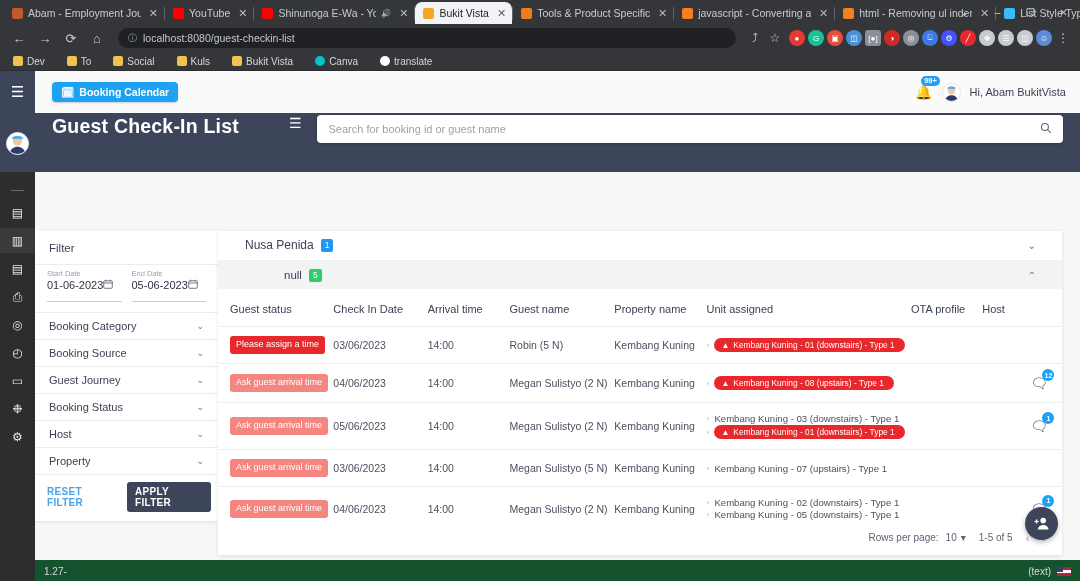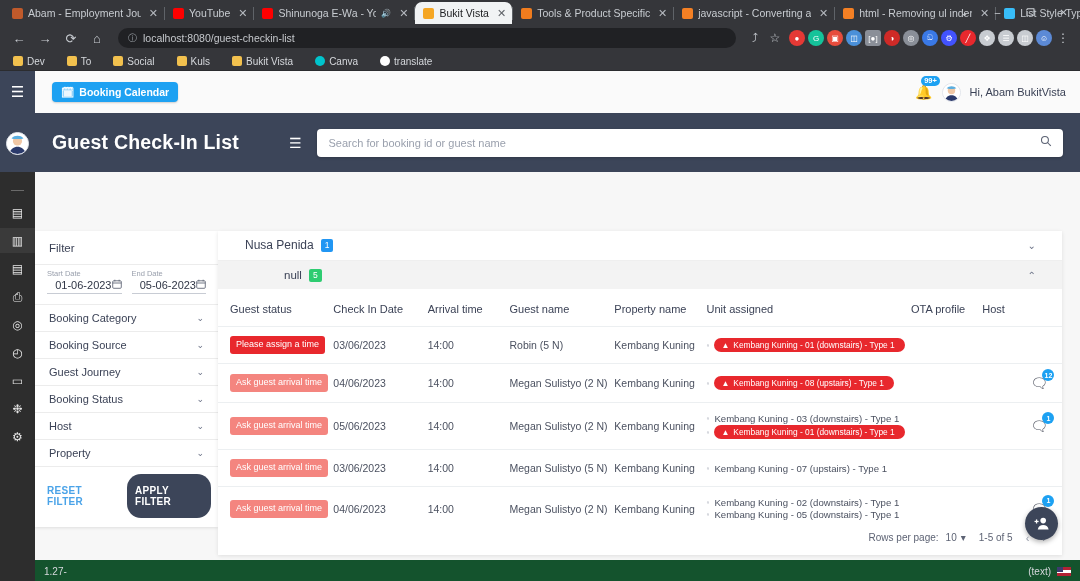--- a/index.html
+++ b/index.html
@@ -107,21 +107,21 @@
     font-weight:bold; white-space:nowrap;
   }
   .user-avatar {
     width:19px; height:19px; border-radius:50%; background:#fff; border:1px solid #e2e5eb;
     display:flex; align-items:center; justify-content:center; font-size:10px; overflow:hidden;
   }
   .greeting { font-size:11px; color:#3b4256; }
 
   .pagehead {
     position:absolute; left:35px; top:42px; right:0; height:59px; background:#3c4559;
-    display:flex; align-items:center; padding:2px 17px;
+    display:flex; padding:2px 17px;
   }
   .pagetitle { color:#fff; font-size:19.5px; font-weight:bold; letter-spacing:.2px; }
   .hamb2 { color:#fff; font-size:14px; margin-left:50px; }
   .searchbox {
     margin-left:16px; flex:1 1 auto; height:28px; background:#fff; border-radius:4px;
     display:flex; align-items:center; padding:0 11px; box-shadow:0 1px 3px rgba(0,0,0,.2);
   }
   .searchbox .sinput { flex:1 1 auto; color:#9aa0ad; font-size:11px; }
   .searchbox .sicon { color:#5b6273; font-size:12px; }
 
@@ -130,37 +130,37 @@
     position:absolute; left:35px; top:160px; width:183px; background:#fff;
     box-shadow:0 1px 3px rgba(0,0,0,.10);
   }
   .fp-title { padding:11px 14px 10px; font-size:11.5px; color:#3b4256; }
   .fp-dates {
     display:flex; padding:4px 12px 10px; gap:10px; border-top:1px solid #ececec;
   }
   .fp-date { flex:1; }
   .fp-date .lbl { font-size:7.5px; color:#9aa0ad; margin-bottom:1px; }
   .fp-date .val {
-    display:flex; align-items:center; justify-content:flex-end;
-    font-size:11px; color:#2f3545; border-bottom:1px solid #c8ccd4; padding-bottom:2px;
+    display:flex; align-items:center; justify-content:flex-start;
+    font-size:11px; color:#2f3545; border-bottom:1px solid #c8ccd4; padding-bottom:10px;
   }
   .fp-date .val .cal { font-size:10px; color:#5b6273; }
   .fp-row {
     height:27px; border-top:1px solid #ececec; display:flex; align-items:center;
     justify-content:space-between; padding:0 14px; font-size:11px; color:#3b4256;
   }
   .fp-row .chev { color:#6b7287; font-size:9px; }
   .fp-actions {
     border-top:1px solid #ececec; display:flex; justify-content:flex-end;
     align-items:center; gap:6px; padding:7px 7px 9px;
   }
   .btn-reset { color:#4aa3e8; font-size:10px; font-weight:bold; letter-spacing:.3px; padding:3px 5px; }
   .btn-apply {
     background:#3c4559; color:#fff; font-size:10px; font-weight:bold; letter-spacing:.3px;
-    padding:11px 8px; border-radius:14px;
+    padding:4px 8px; border-radius:3px;
   }
 
   
   .content {
     position:absolute; left:218px; top:160px; right:18px; bottom:27px;
     background:#fff; box-shadow:0 1px 4px rgba(0,0,0,.10);
     display:flex; flex-direction:column;
   }
   .grp-area {
     height:31px; display:flex; align-items:center; padding:0 26px 0 27px;

